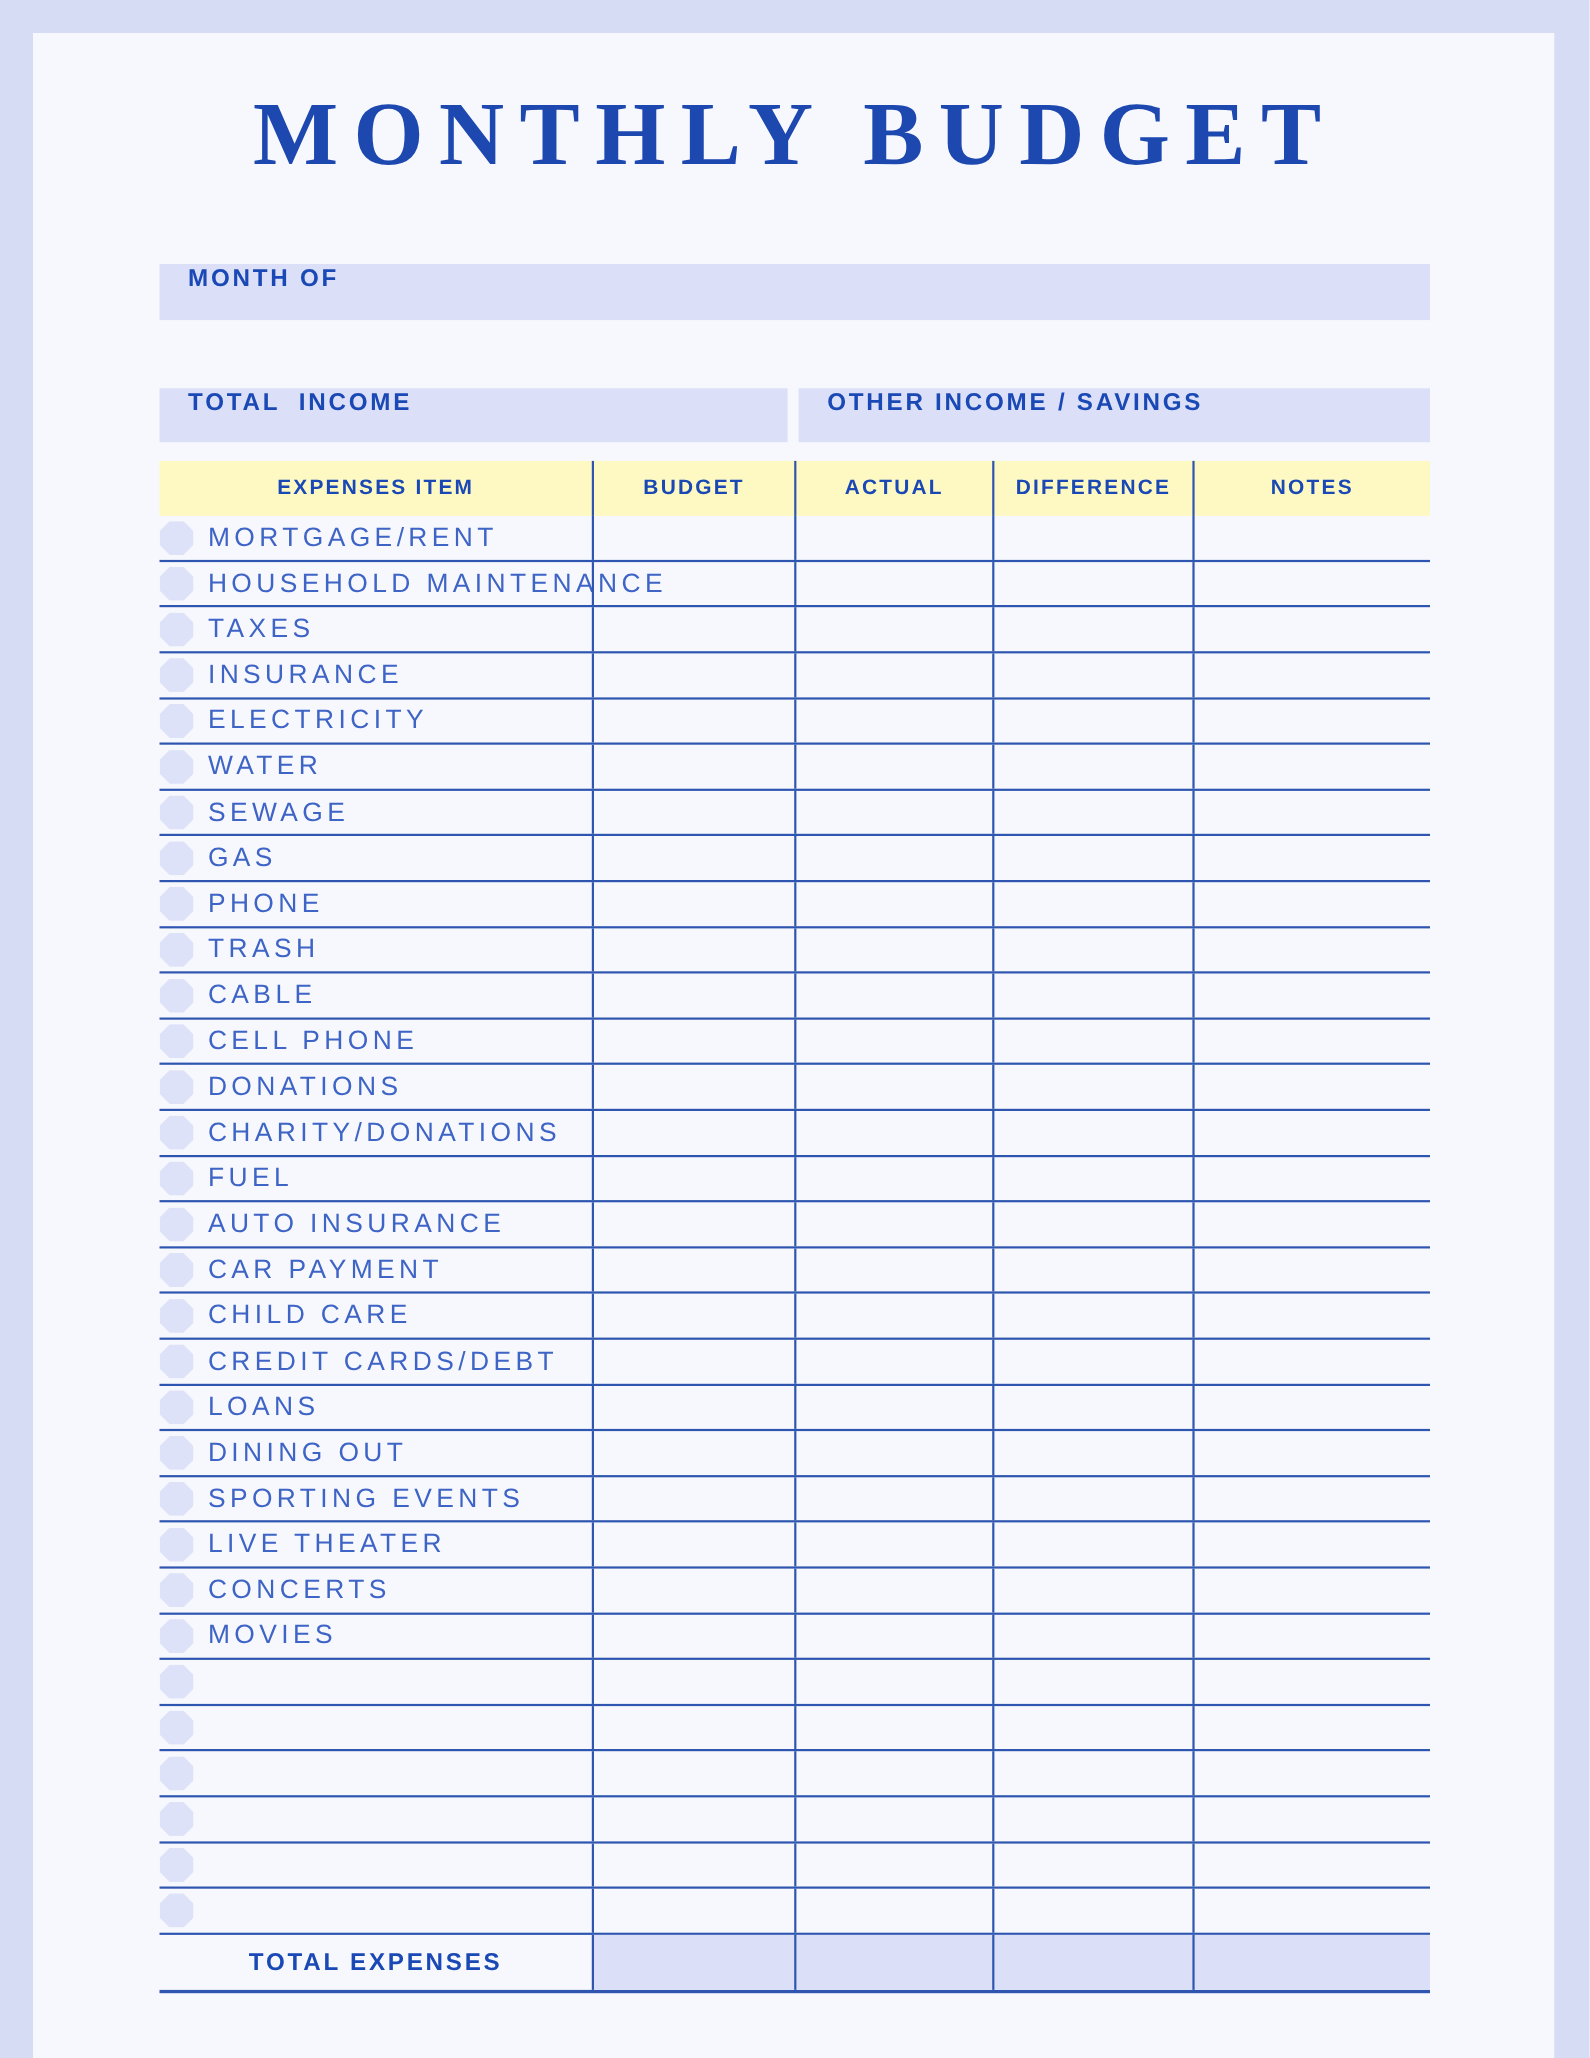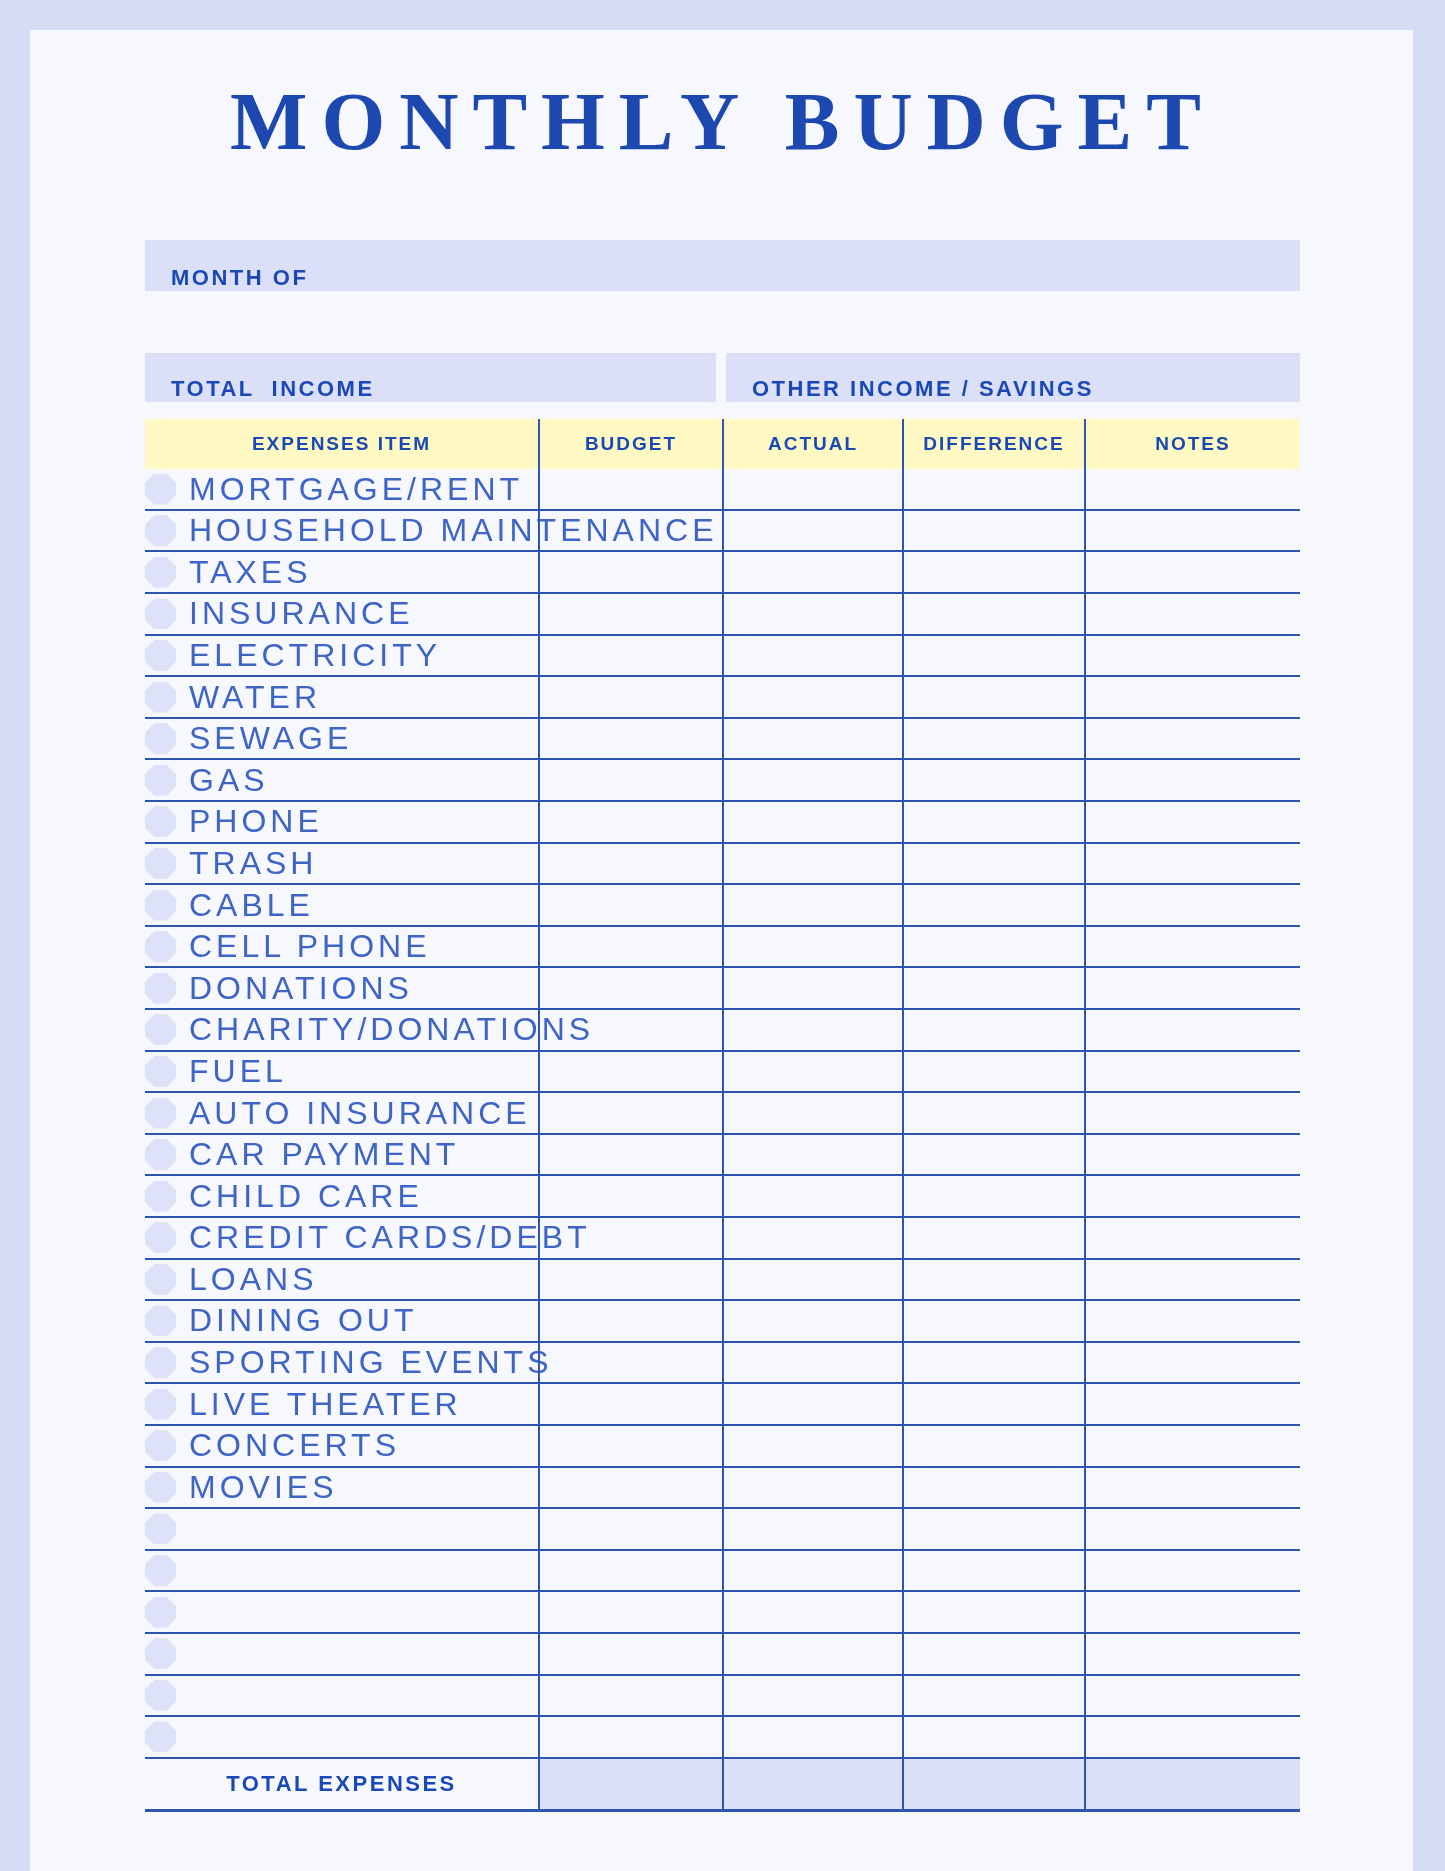--- a/index.html
+++ b/index.html
@@ -22,21 +22,21 @@
     text-align:center;
     font-family:"Liberation Serif", serif;
     font-weight:600;
     font-size:82px;
     line-height:1.15;
     letter-spacing:14px;
     color:#1c48b0;
   }
   .bar{
     background:#dbe0f8;
-    display:flex;align-items:flex-end;
+    display:flex;align-items:flex-start;
     box-sizing:border-box;
   }
   .bar-label{
     padding-left:26px;
     font-weight:bold;
     font-size:22px;
     letter-spacing:2.5px;
     color:#1a49b5;
     white-space:pre;
   }
@@ -77,21 +77,21 @@
     display:flex;align-items:center;
   }
   .bullet{
     width:31px;height:31px;
     flex:0 0 31px;
     background:#dde2f9;
     clip-path:polygon(30% 0,70% 0,100% 30%,100% 70%,70% 100%,30% 100%,0 70%,0 30%);
   }
   .row-label{
     margin-left:13px;
-    font-size:32px;
+    font-size:24px;
     letter-spacing:4px;
     color:#3e64c6;
     white-space:nowrap;
   }
   .total-row{
     height:53px;
     display:grid;
     grid-template-columns:393px 184px 180px 182px 216px;
     box-sizing:border-box;
     border-bottom:3px solid #2e56b0;

